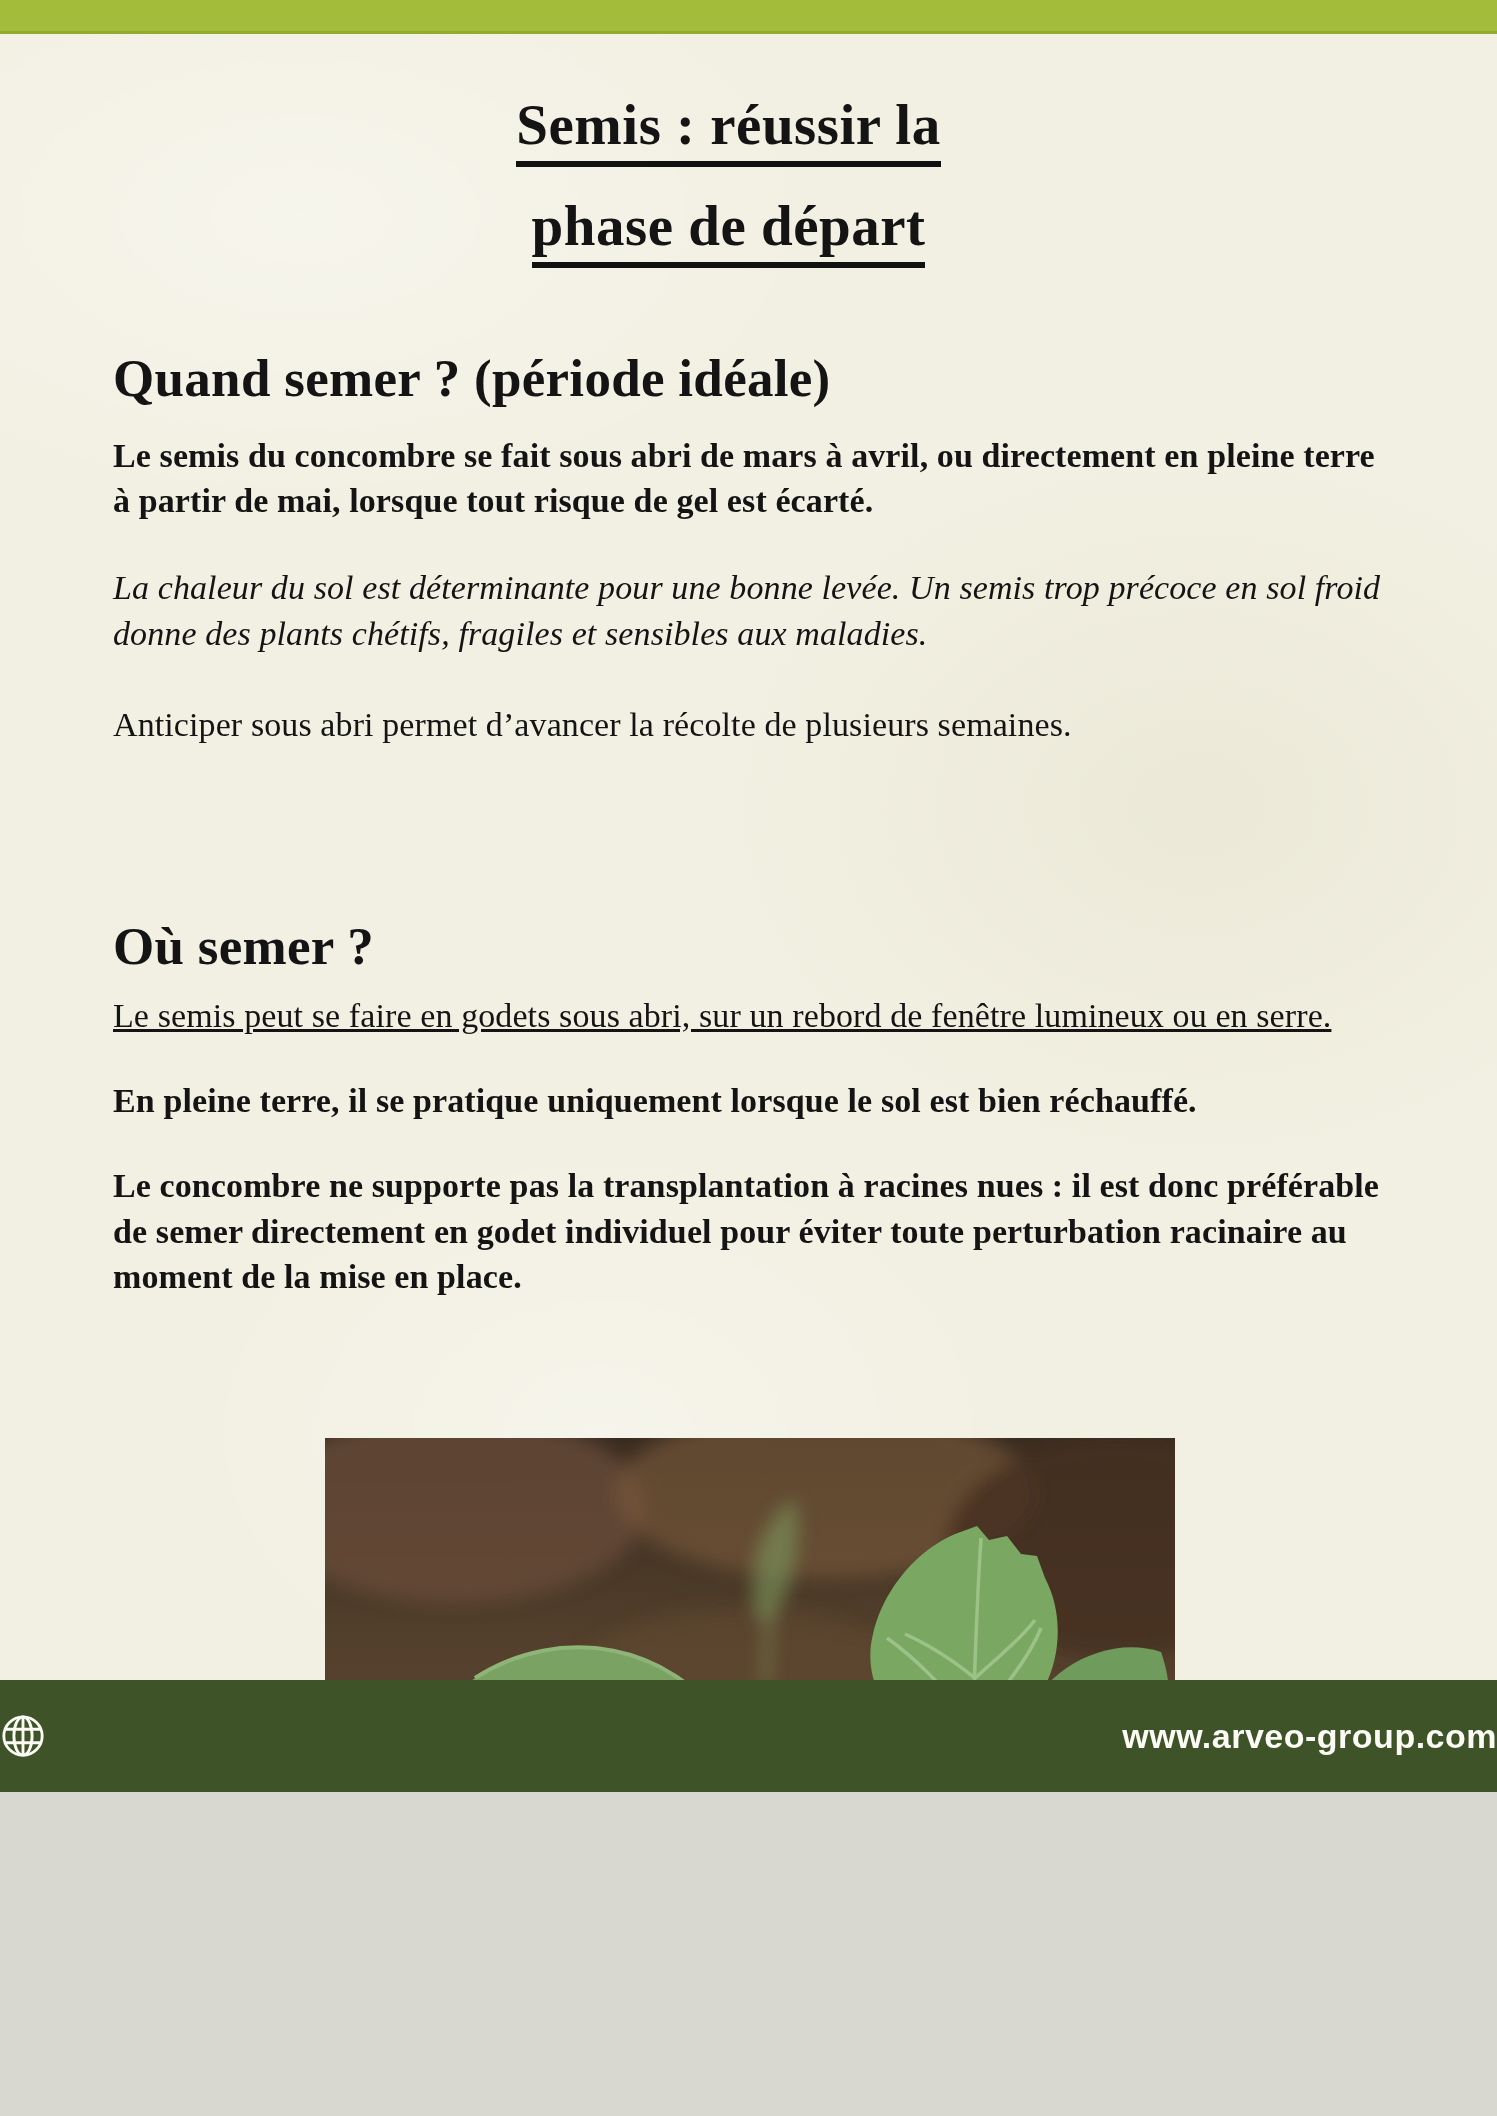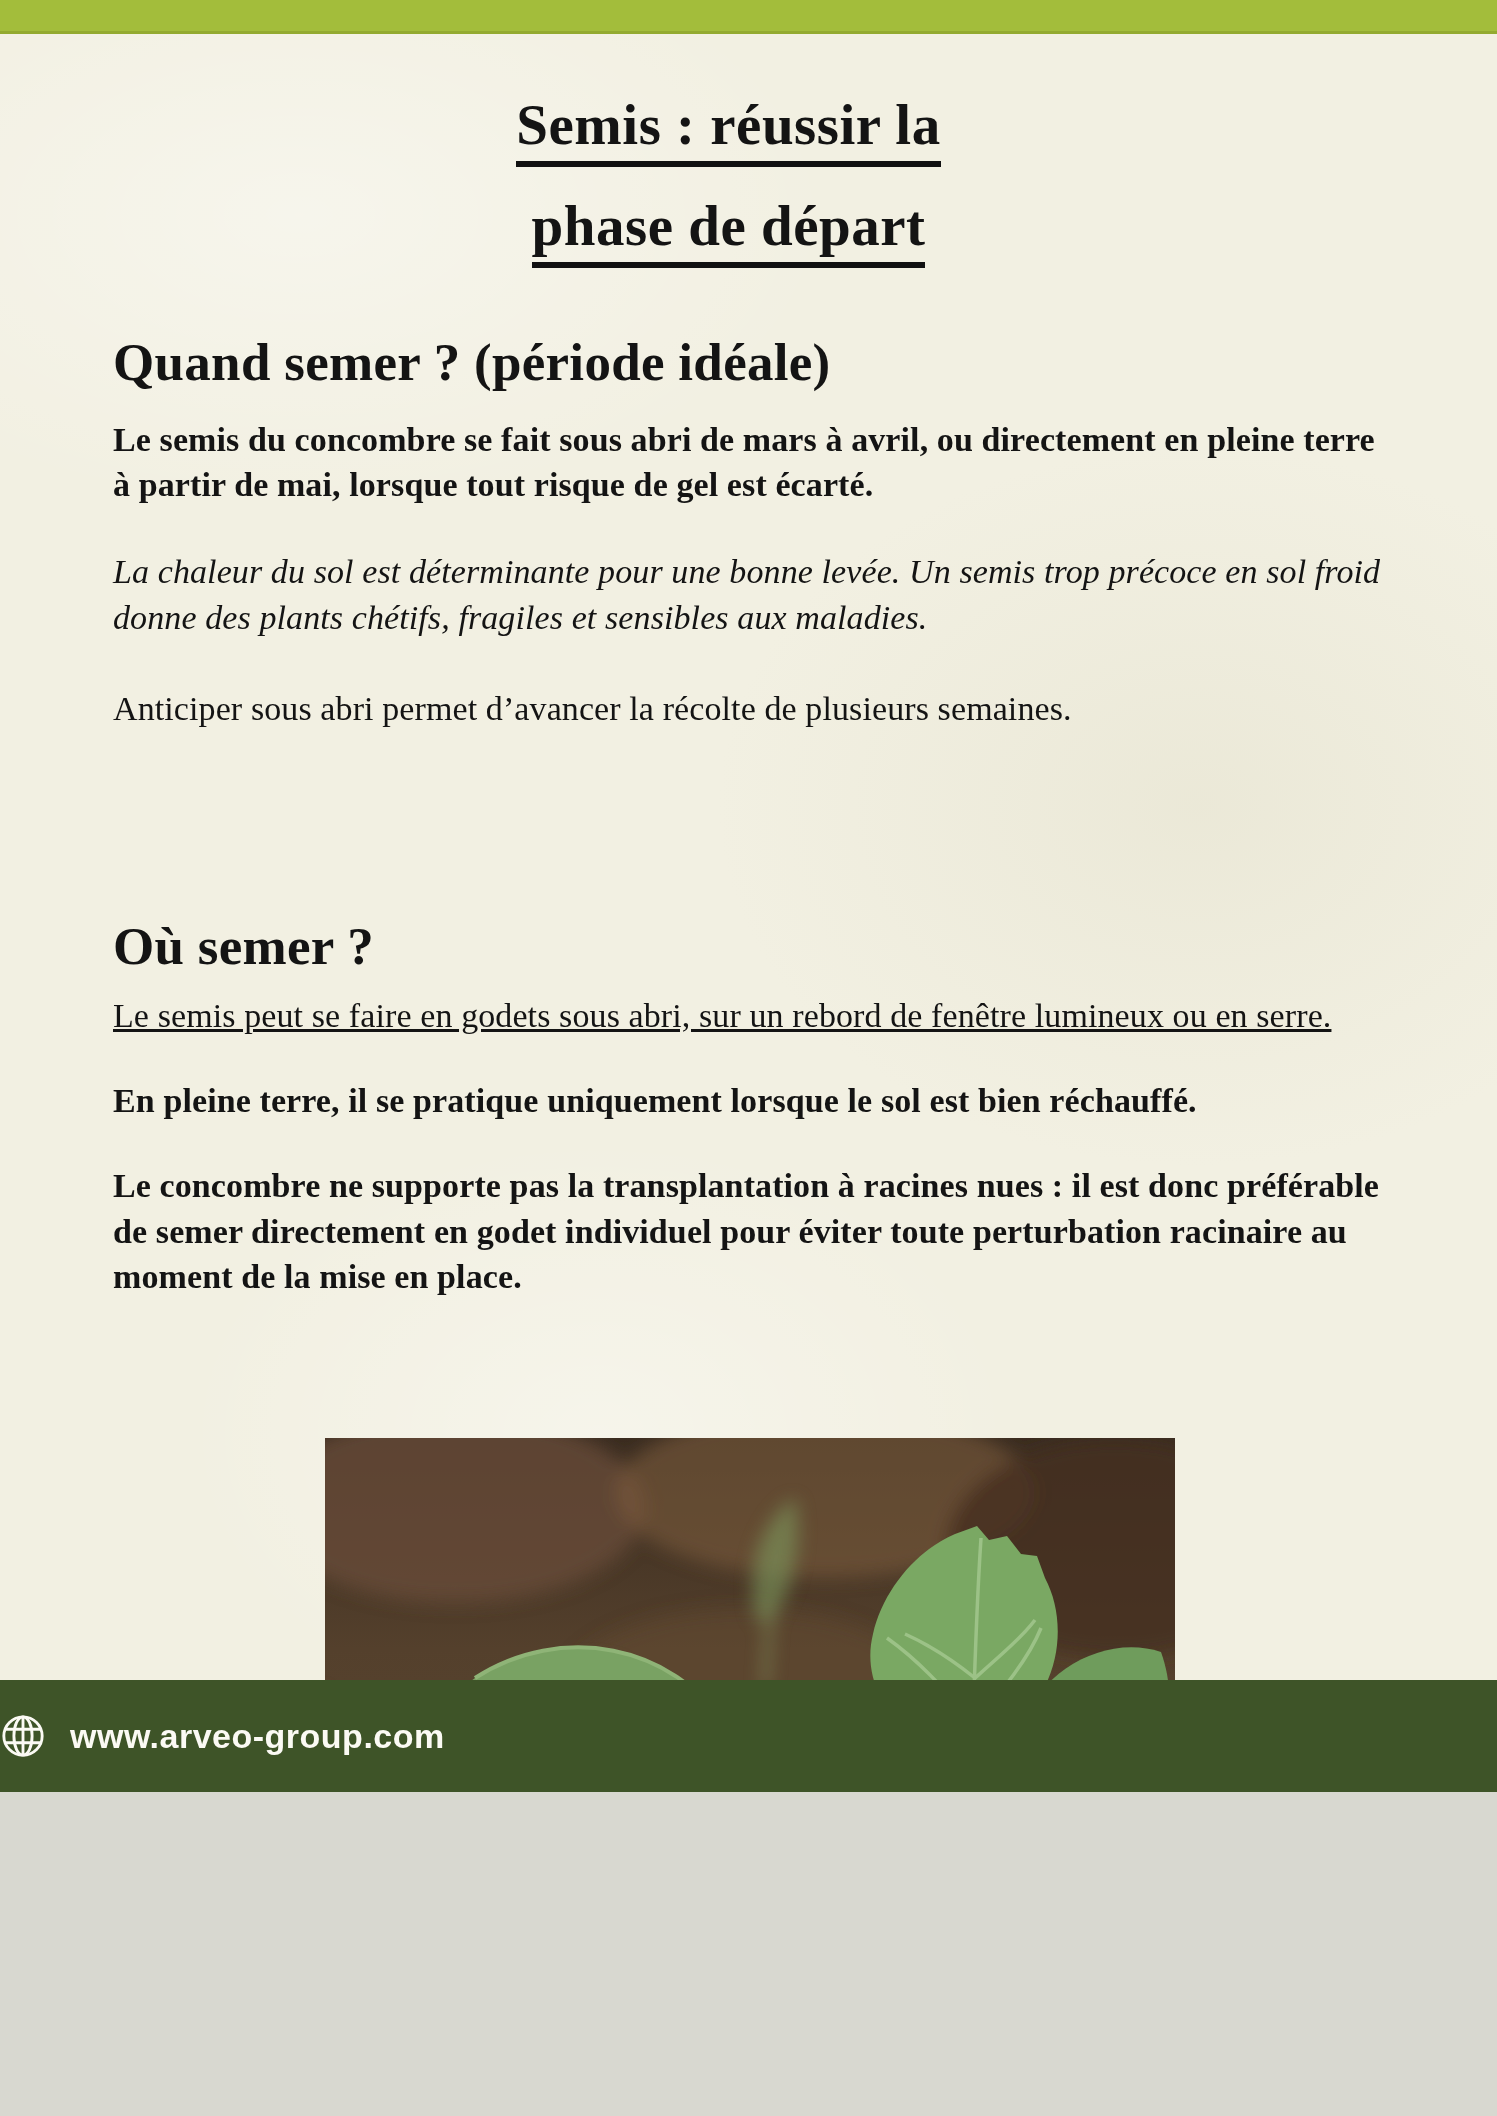--- a/index.html
+++ b/index.html
@@ -30,21 +30,21 @@
     line-height:1;
     letter-spacing:.5px;
   }
   .title .tl { margin-bottom:30px; }
   .title .u {
     display:inline-block;
     border-bottom:6px solid #111;
     padding-bottom:8px;
   }
   .section { position:absolute; left:113px; width:1278px; }
-  #sec-quand { top:332px; }
+  #sec-quand { top:348px; }
   #sec-ou    { top:916px; }
   .section h2 {
     font-size:53px;
     font-weight:bold;
     letter-spacing:.3px;
     margin:0 0 24px 0;
     line-height:1.15;
   }
   #sec-ou h2 { margin-bottom:16px; }
   .section p {
@@ -66,21 +66,21 @@
   .photo svg { display:block; width:100%; height:100%; }
   .page-number {
     position:absolute; top:1946px; right:22px;
     font-family:"Liberation Sans","DejaVu Sans",sans-serif;
     font-size:40px;
     color:#1c1c1c;
   }
   .footer-bar {
     position:absolute; left:0; right:0; bottom:0; height:112px;
     background:#3e5428;
-    display:flex; align-items:center; justify-content:flex-start;
+    display:flex; align-items:center; justify-content:space-between;
     gap:24px;
   }
   .footer-bar .url {
     font-family:"Liberation Sans","DejaVu Sans",sans-serif;
     font-weight:bold;
     font-size:34px;
     color:#fbfaf4;
     letter-spacing:.5px;
   }
   .globe { width:46px; height:46px; }

